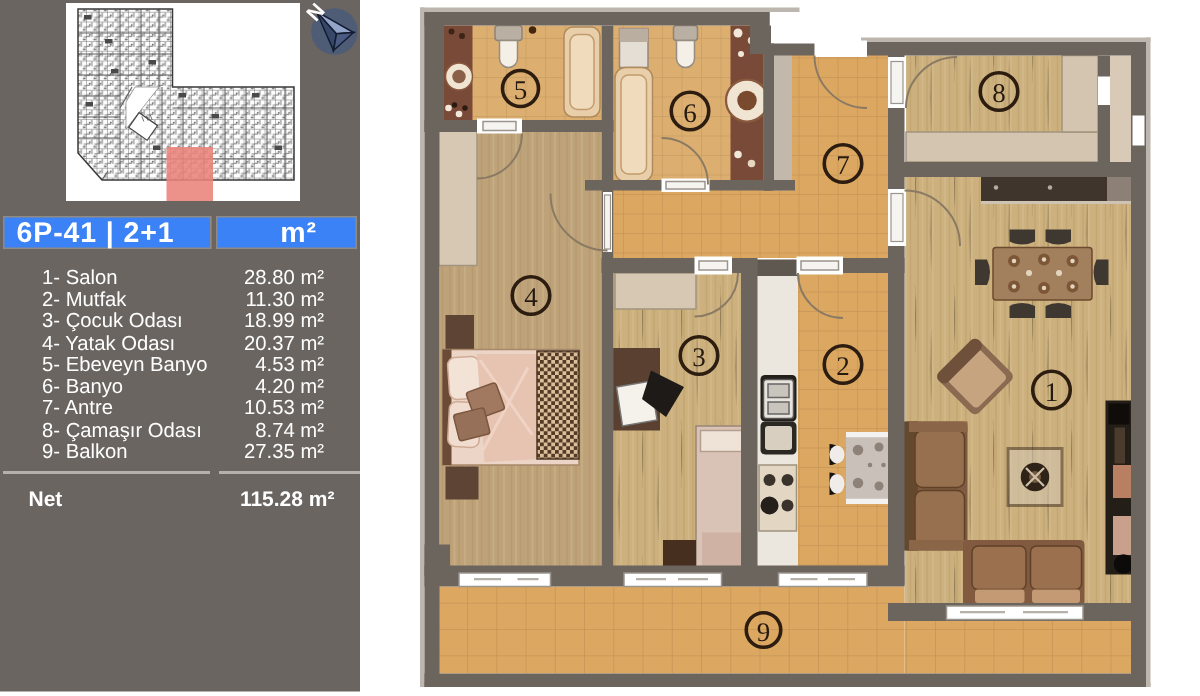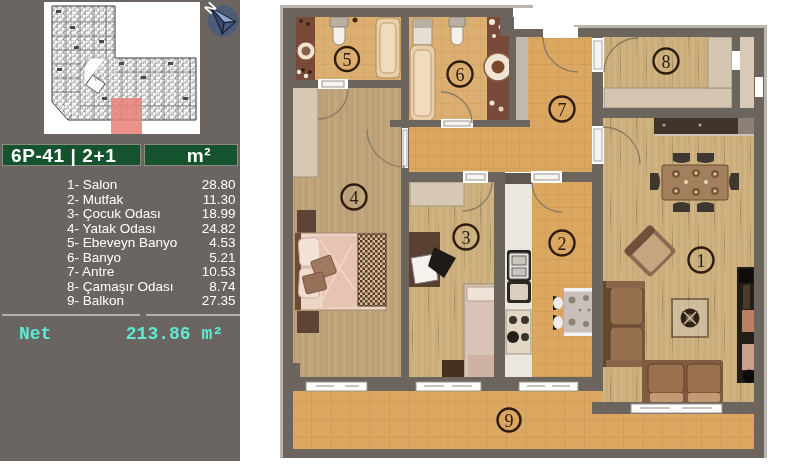--- a/index.html
+++ b/index.html
@@ -1,28 +1,28 @@
 <!DOCTYPE html>
 <html><head>
 <meta charset="utf-8">
 <style>
   html,body{margin:0;padding:0;width:800px;height:464px;background:#fff;overflow:hidden;}
   body{font-family:"Liberation Sans",sans-serif;position:relative;}
   #sidebar{position:absolute;left:0;top:0;width:240px;height:461px;background:#6a6560;}
   #miniplan{position:absolute;left:44px;top:2px;width:156px;height:132px;background:#fff;}
   #titlerow{position:absolute;left:0px;top:144px;width:242px;height:24px;}
-  .tbox{position:absolute;top:0;height:22px;background:#14532d;border:1px solid #8f8a82;color:#fff;font-weight:bold;font-size:19px;letter-spacing:0.6px;line-height:22px;}
+  .tbox{position:absolute;top:0;height:22px;background:#3b82f6;border:1px solid #8f8a82;color:#fff;font-weight:bold;font-size:19px;letter-spacing:0.6px;line-height:22px;}
   #tb1{left:2px;width:139px;text-align:left;padding-left:8px;box-sizing:border-box;}
   #tb2{left:144px;width:94px;text-align:center;padding-left:16px;box-sizing:border-box;}
   #rooms{position:absolute;left:0;top:177px;width:242px;color:#fff;font-size:13.5px;}
-  .row{position:absolute;left:28px;width:188px;height:15px;line-height:15px;white-space:nowrap;margin-left:39px;}
+  .row{position:absolute;left:28px;width:188px;height:15px;line-height:15px;white-space:nowrap;}
   .val{position:absolute;right:0;top:0;}
   #sep1{position:absolute;left:2px;top:314px;width:138px;height:2px;background:#b5b0a9;}
   #sep2{position:absolute;left:146px;top:314px;width:94px;height:2px;background:#b5b0a9;}
-  .net{position:absolute;left:19px;width:204px;color:#5eead4;font-weight:bold;font-size:18px;white-space:nowrap;font-family:Liberation Mono, monospace;}
+  .net{position:absolute;left:19px;width:204px;color:#ffffff;font-weight:bold;font-size:14px;white-space:nowrap;}
   .net .val{right:0;}
 </style>
 </head>
 <body>
 <div id="sidebar">
   <div id="miniplan">
   <svg width="156" height="132" viewBox="0 0 156 132">
     <defs>
       <pattern id="mp" width="7" height="6.5" patternUnits="userSpaceOnUse">
         <rect width="7" height="6.5" fill="#fdfdfd"></rect>
@@ -73,30 +73,30 @@
     <text x="0" y="0" transform="translate(7.5,15) rotate(-48)" font-family="'Liberation Sans',sans-serif" font-weight="bold" font-size="14" fill="#fdfdfd">N</text>
   </svg>
   <div id="titlerow">
     <div class="tbox" id="tb1">6P-41 | 2+1</div>
     <div class="tbox" id="tb2">m²</div>
   </div>
   <div id="rooms">
     <div class="row" style="top:0px">1- Salon<span class="val">28.80 m²</span></div>
     <div class="row" style="top:14.5px">2- Mutfak<span class="val">11.30 m²</span></div>
     <div class="row" style="top:29px">3- Çocuk Odası<span class="val">18.99 m²</span></div>
-    <div class="row" style="top:43.5px">4- Yatak Odası<span class="val">24.82 m²</span></div>
+    <div class="row" style="top:43.5px">4- Yatak Odası<span class="val">20.37 m²</span></div>
     <div class="row" style="top:58px">5- Ebeveyn Banyo<span class="val">4.53 m²</span></div>
-    <div class="row" style="top:72.5px">6- Banyo<span class="val">5.21 m²</span></div>
+    <div class="row" style="top:72.5px">6- Banyo<span class="val">4.20 m²</span></div>
     <div class="row" style="top:87px">7- Antre<span class="val">10.53 m²</span></div>
     <div class="row" style="top:101.5px">8- Çamaşır Odası<span class="val">8.74 m²</span></div>
     <div class="row" style="top:116px">9- Balkon<span class="val">27.35 m²</span></div>
   </div>
   <div id="sep1"></div>
     <div id="sep2"></div>
-  <div class="net" style="top:324px">Net<span class="val">213.86 m²</span></div>
+  <div class="net" style="top:324px">Net<span class="val">115.28 m²</span></div>
 </div>
 <svg id="plan" width="800" height="464" viewBox="0 0 800 464" style="position:absolute;left:0;top:0">
 <defs>
   <pattern id="tile" width="13" height="13" patternUnits="userSpaceOnUse">
     <rect width="13" height="13" fill="#dba761"></rect>
     <path d="M13,0 V13 M0,13 H13" stroke="#bf9052" stroke-width="0.9" fill="none" opacity="0.8"></path>
   </pattern>
   <pattern id="btile9" width="19.5" height="17.5" patternUnits="userSpaceOnUse">
     <rect width="19.5" height="17.5" fill="#dba761"></rect>
     <path d="M19.5,0 V17.5 M0,17.5 H19.5" stroke="#bf9052" stroke-width="1" fill="none" opacity="0.8"></path>

